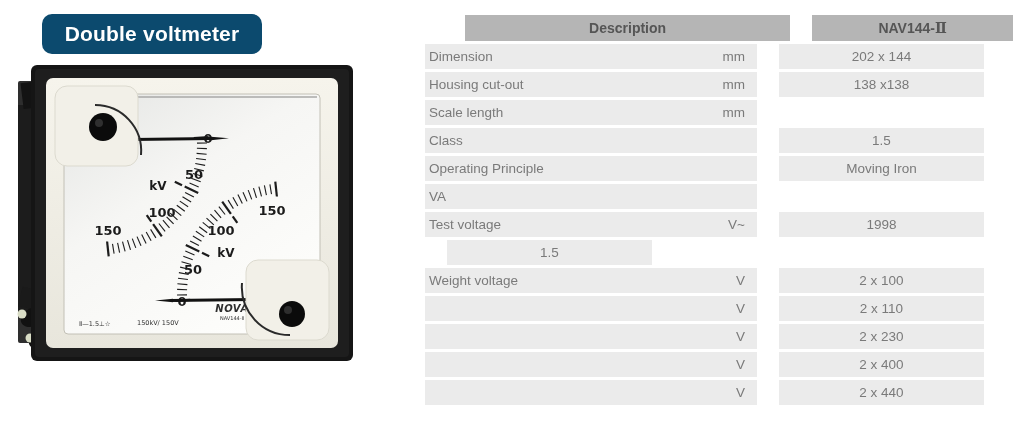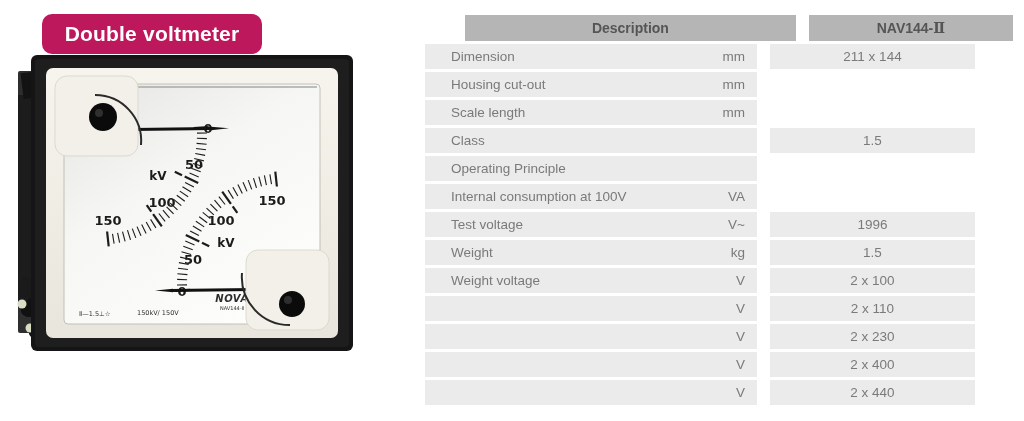--- a/index.html
+++ b/index.html
@@ -1,37 +1,37 @@
 <!DOCTYPE html>
 <html><head>
 <meta charset="utf-8">
 <style>
   html,body{margin:0;padding:0;background:#fff;}
   #canvas{position:relative;width:1024px;height:421px;background:#ffffff;overflow:hidden;
           font-family:"Liberation Sans",sans-serif;}
 
   
-  .badge{position:absolute;left:42px;top:14px;width:220px;height:40px;background:#be185d;
+  .badge{position:absolute;left:42px;top:14px;width:220px;height:40px;background:#0c4a6e;
          border-radius:10px;display:flex;align-items:center;justify-content:center;
          color:#ffffff;font-weight:bold;font-size:21px;letter-spacing:.2px;}
 
   
-  .meter{position:absolute;left:15px;top:52px;width:345px;height:302px;}
+  .meter{position:absolute;left:15px;top:62px;width:345px;height:302px;}
   .meter svg{display:block;width:100%;height:100%;}
   .num{font-family:"DejaVu Sans",sans-serif;font-weight:bold;fill:#1b1b1b;}
   .dialtxt{font-family:"DejaVu Sans",sans-serif;fill:#2e2e2e;}
 
   
   .spec{position:absolute;left:425px;top:15px;width:588px;}
   .trow{display:flex;height:25px;margin-bottom:3px;font-size:13.5px;color:#7a7a7a;}
   .trow.thead{height:26px;font-size:14px;font-weight:bold;color:#555555;padding-left:40px;}
   .cell-desc{width:332px;background:#ebebeb;display:flex;align-items:center;
-             justify-content:space-between;padding:0 12px 0 26px;box-sizing:border-box;}
+             justify-content:space-between;padding:0 12px 0 4px;box-sizing:border-box;}
   .thead .cell-desc{background:#b5b5b5;justify-content:center;padding:0;}
-  .cell-val{width:205px;margin-left:13px;background:#ebebeb;display:flex;
+  .cell-val{width:205px;margin-left:22px;background:#ebebeb;display:flex;
             align-items:center;justify-content:center;}
   .thead .cell-val{background:#b5b5b5;}
   .serif{font-family:"DejaVu Serif",serif;}
 </style>
 </head>
 <body>
 
 <div id="canvas">
 
   <div class="badge">
@@ -201,28 +201,31 @@
           <span class="serif">Ⅱ</span>
       </div>
     </div>
     <div id="spec-rows">
         <div class="trow">
     <div class="cell-desc">
       <span>Dimension</span>
       <span>mm</span>
     </div>
     <div class="cell-val">
-      <span>211 x 144</span>
+      <span>202 x 144</span>
     </div>
   </div>
         <div class="trow">
     <div class="cell-desc">
       <span>Housing cut-out</span>
       <span>mm</span>
     </div>
+    <div class="cell-val">
+      <span>138 x138</span>
+    </div>
   </div>
         <div class="trow">
     <div class="cell-desc">
       <span>Scale length</span>
       <span>mm</span>
     </div>
   </div>
         <div class="trow">
     <div class="cell-desc">
       <span>Class</span>
@@ -230,41 +233,39 @@
     </div>
     <div class="cell-val">
       <span>1.5</span>
     </div>
   </div>
         <div class="trow">
     <div class="cell-desc">
       <span>Operating Principle</span>
       <span></span>
     </div>
-  </div>
-        <div class="trow">
-    <div class="cell-desc">
-      <span>Internal consumption at 100V</span>
+    <div class="cell-val">
+      <span>Moving Iron</span>
+    </div>
+  </div>
+        <div class="trow">
+    <div class="cell-desc">
       <span>VA</span>
     </div>
   </div>
         <div class="trow">
     <div class="cell-desc">
       <span>Test voltage</span>
       <span>V~</span>
     </div>
     <div class="cell-val">
-      <span>1996</span>
-    </div>
-  </div>
-        <div class="trow">
-    <div class="cell-desc">
-      <span>Weight</span>
-      <span>kg</span>
-    </div>
+      <span>1998</span>
+    </div>
+  </div>
+        <div class="trow">
     <div class="cell-val">
       <span>1.5</span>
     </div>
   </div>
         <div class="trow">
     <div class="cell-desc">
       <span>Weight voltage</span>
       <span>V</span>
     </div>
     <div class="cell-val">

